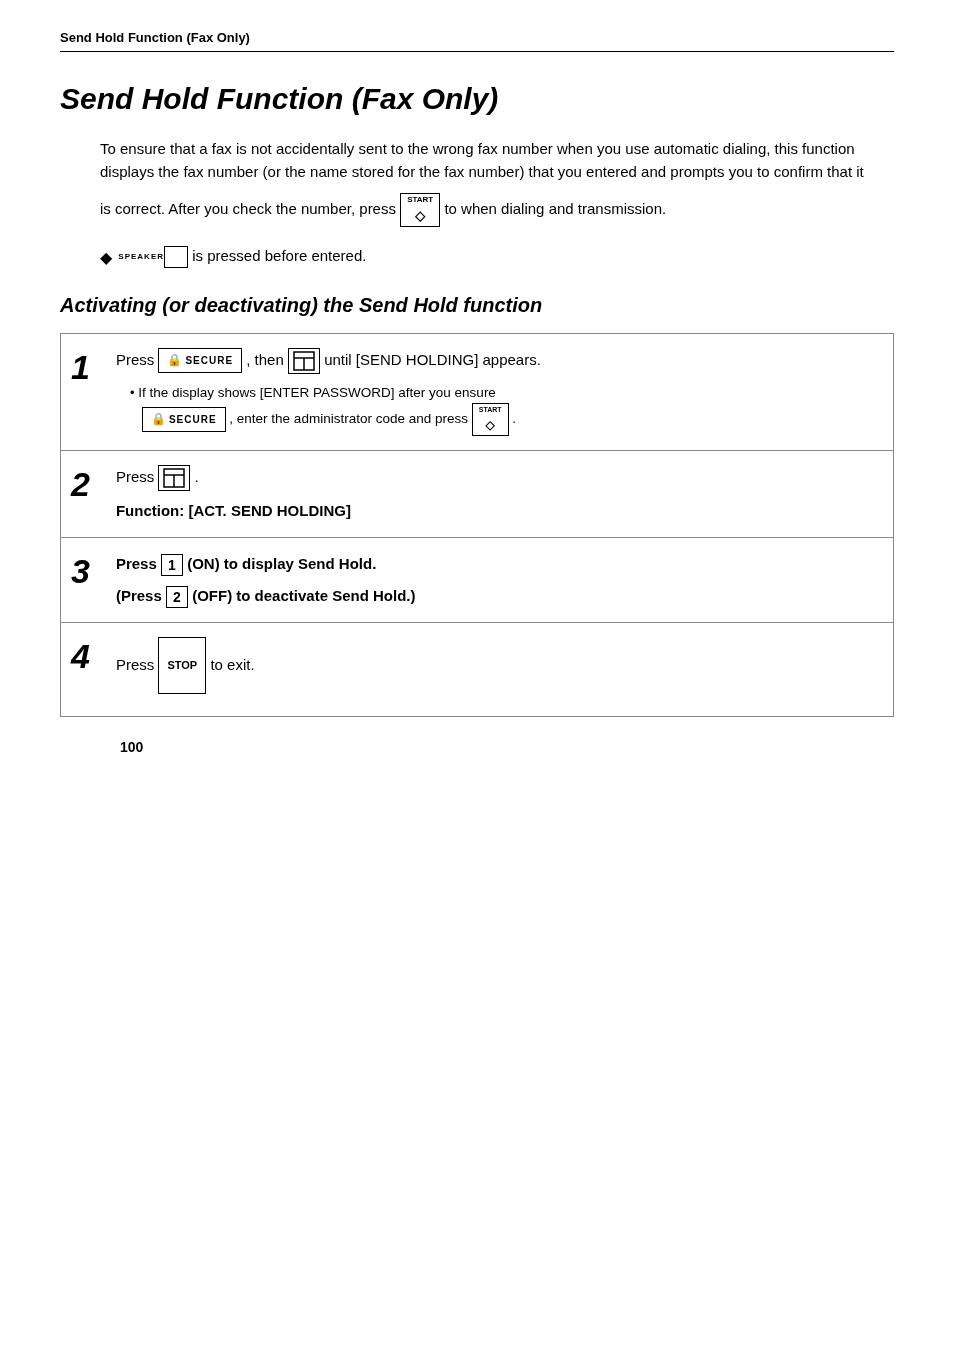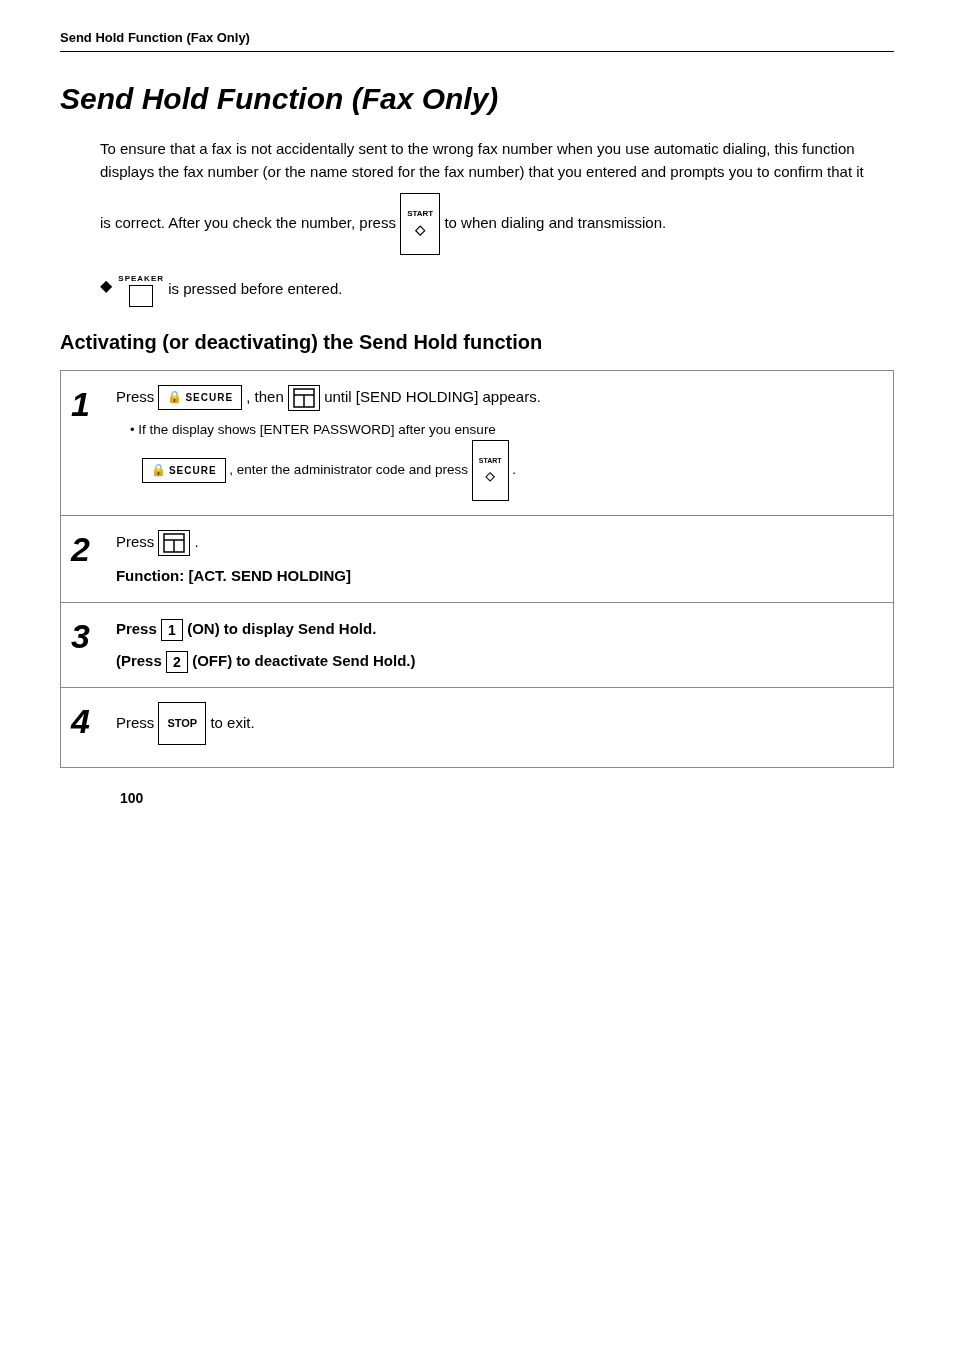--- a/index.html
+++ b/index.html
@@ -48,20 +48,21 @@
 
     .bullet-diamond {
       font-size: 16px;
       margin-top: 1px;
       flex-shrink: 0;
     }
 
     .section-title {
       font-size: 20px;
       font-weight: bold;
+      font-style: italic;
       margin-bottom: 16px;
       margin-top: 10px;
     }
 
     .steps-table {
       border: 1.5px solid #888;
       border-collapse: collapse;
       width: 100%;
       margin-top: 4px;
     }
@@ -115,29 +116,29 @@
 
     .secure-btn .lock-icon {
       font-size: 12px;
     }
 
     .start-btn {
       display: inline-flex;
       flex-direction: column;
       align-items: center;
       border: 1.5px solid #000;
-      padding: 14px 6px;
+      padding: 0 6px;
       vertical-align: middle;
       font-size: 9px;
       font-weight: bold;
     }
 
     .speaker-section {
       display: inline-flex;
-      flex-direction: column;
+      flex-direction: row;
       align-items: center;
       vertical-align: middle;
       font-size: 9px;
       font-weight: bold;
     }
 
     .speaker-box {
       border: 1.5px solid #000;
       width: 24px;
       height: 22px;
@@ -156,21 +157,21 @@
       font-size: 14px;
       font-weight: bold;
       vertical-align: middle;
     }
 
     .stop-btn {
       display: inline-flex;
       align-items: center;
       justify-content: center;
       border: 1.5px solid #000;
-      padding: 12px 8px;
+      padding: 19px 8px;
       font-size: 11px;
       font-weight: bold;
       vertical-align: middle;
     }
 
     .step-bold {
       font-weight: bold;
     }
 
     .page-number {

